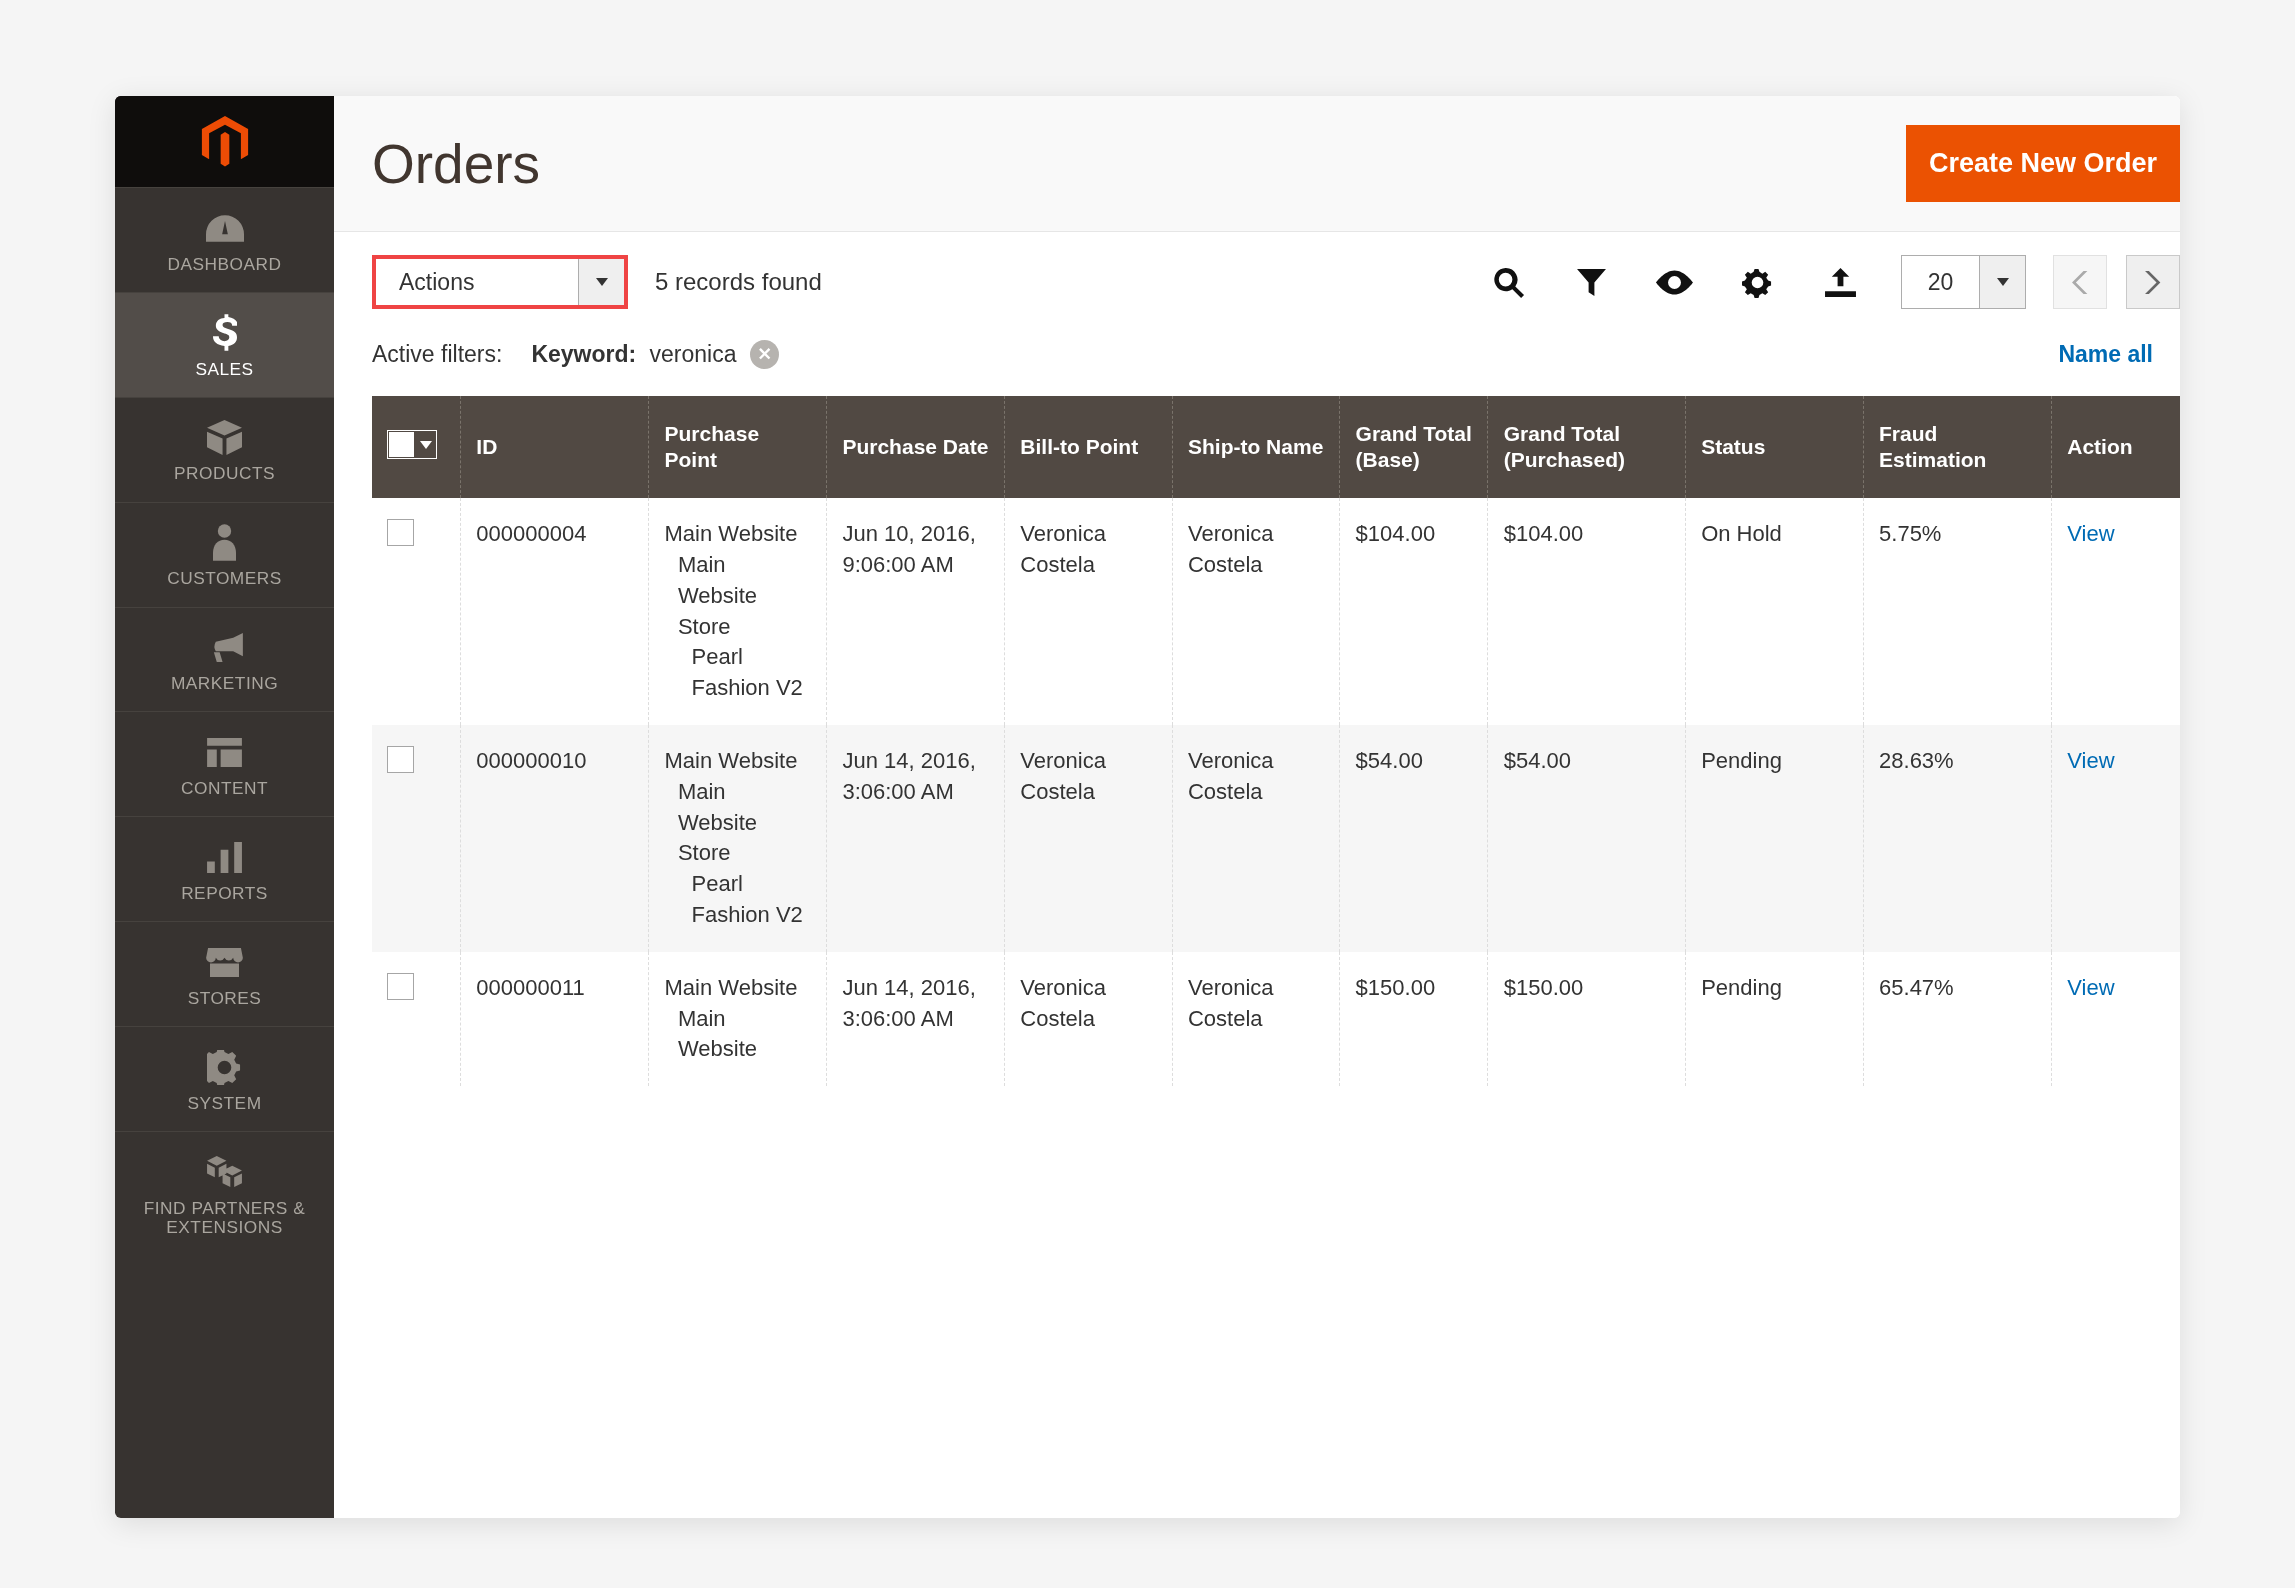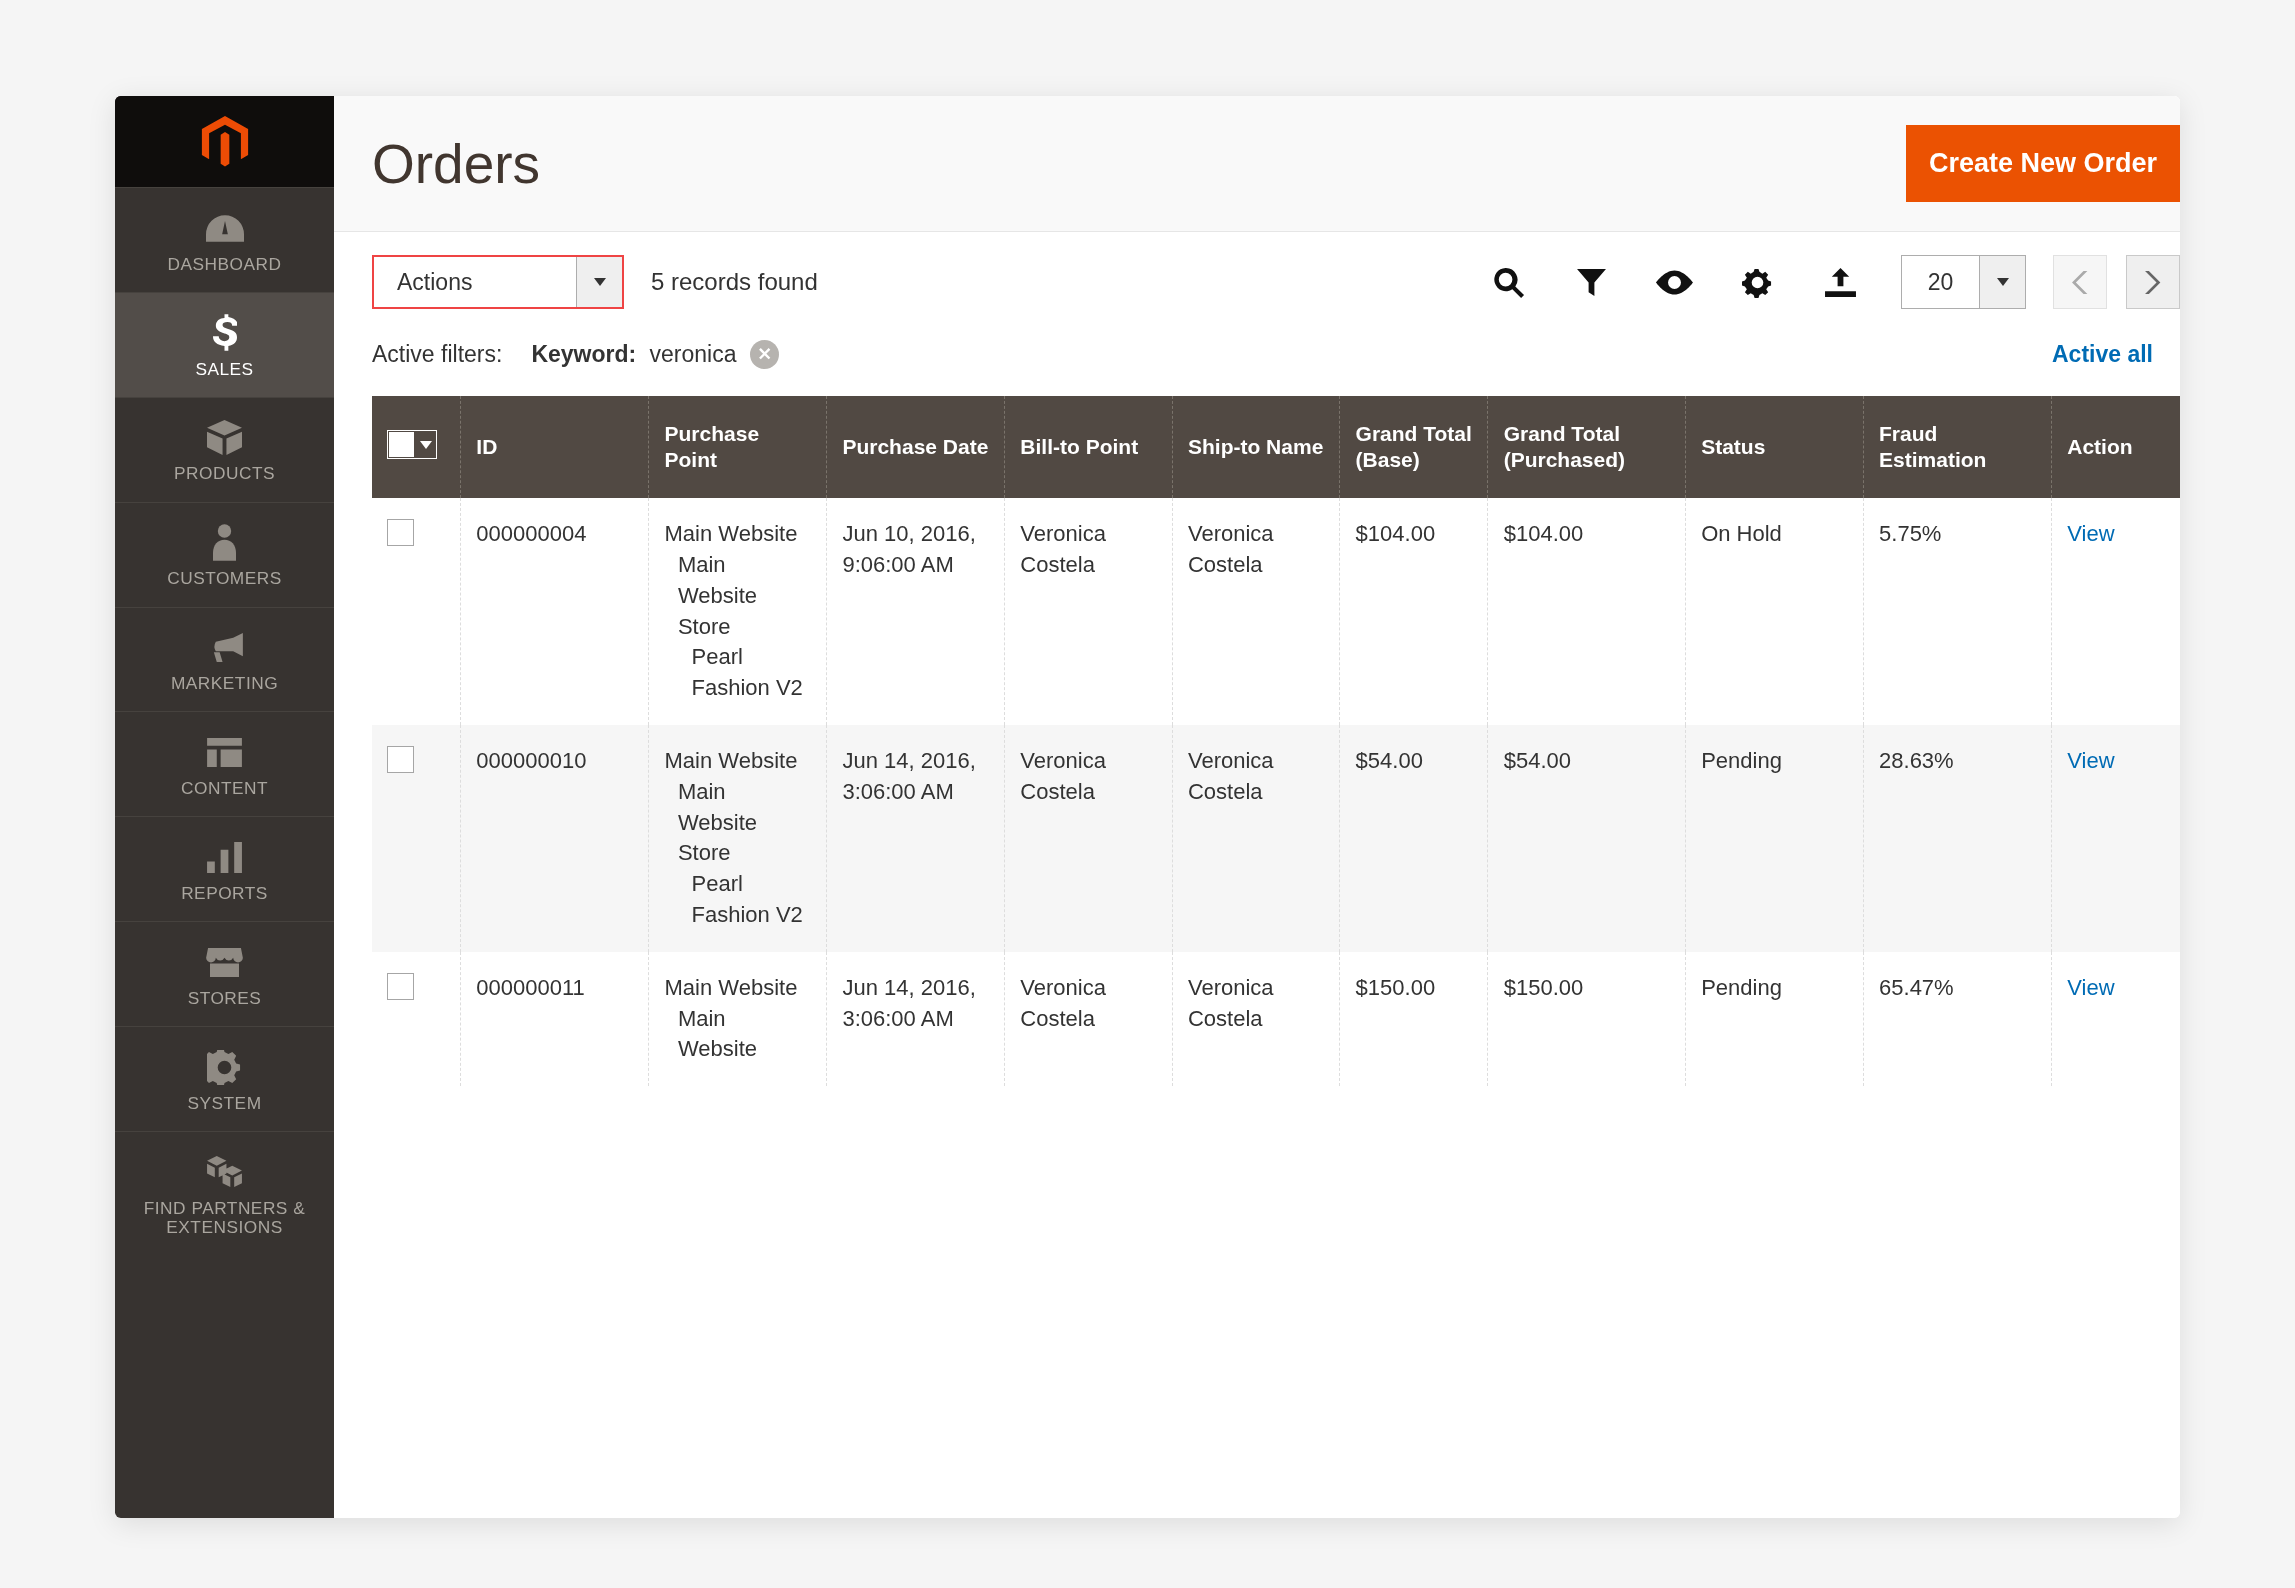--- a/index.html
+++ b/index.html
@@ -83,21 +83,21 @@
   .toolbar {
     display: flex;
     align-items: center;
     padding: 23px 0 23px 38px;
     gap: 27px;
     background: #fff;
   }
   .select-box {
     display: flex;
     align-items: stretch;
-    border: 2px solid #ef4444;
+    border: 4px solid #ef4444;
     height: 54px;
     background: #fff;
   }
   .select-box .select-label {
     padding: 0 23px;
     display: flex;
     align-items: center;
     font-size: 23px;
     min-width: 202px;
   }
@@ -378,21 +378,21 @@
       <span>Active filters:</span>
       <span class="filter-chip">
         <span>Keyword:</span>
         <span class="chip-label">veronica</span>
         <span class="chip-remove">
           <svg width="13.4" height="13.4" viewBox="0 0 14 14">
                 <path stroke="#fff" stroke-width="2.5" d="M2 2l10 10M12 2L2 12"></path>
               </svg>
         </span>
       </span>
-      <span class="clear-all">Active all</span>
+      <span class="clear-all">Name all</span>
     </div>
 
     <div class="grid-wrap">
       <table class="data-grid">
         <colgroup>
           <col class="col-check">
               <col class="col-id">
               <col class="col-pp">
               <col class="col-date">
           <col class="col-bill">

